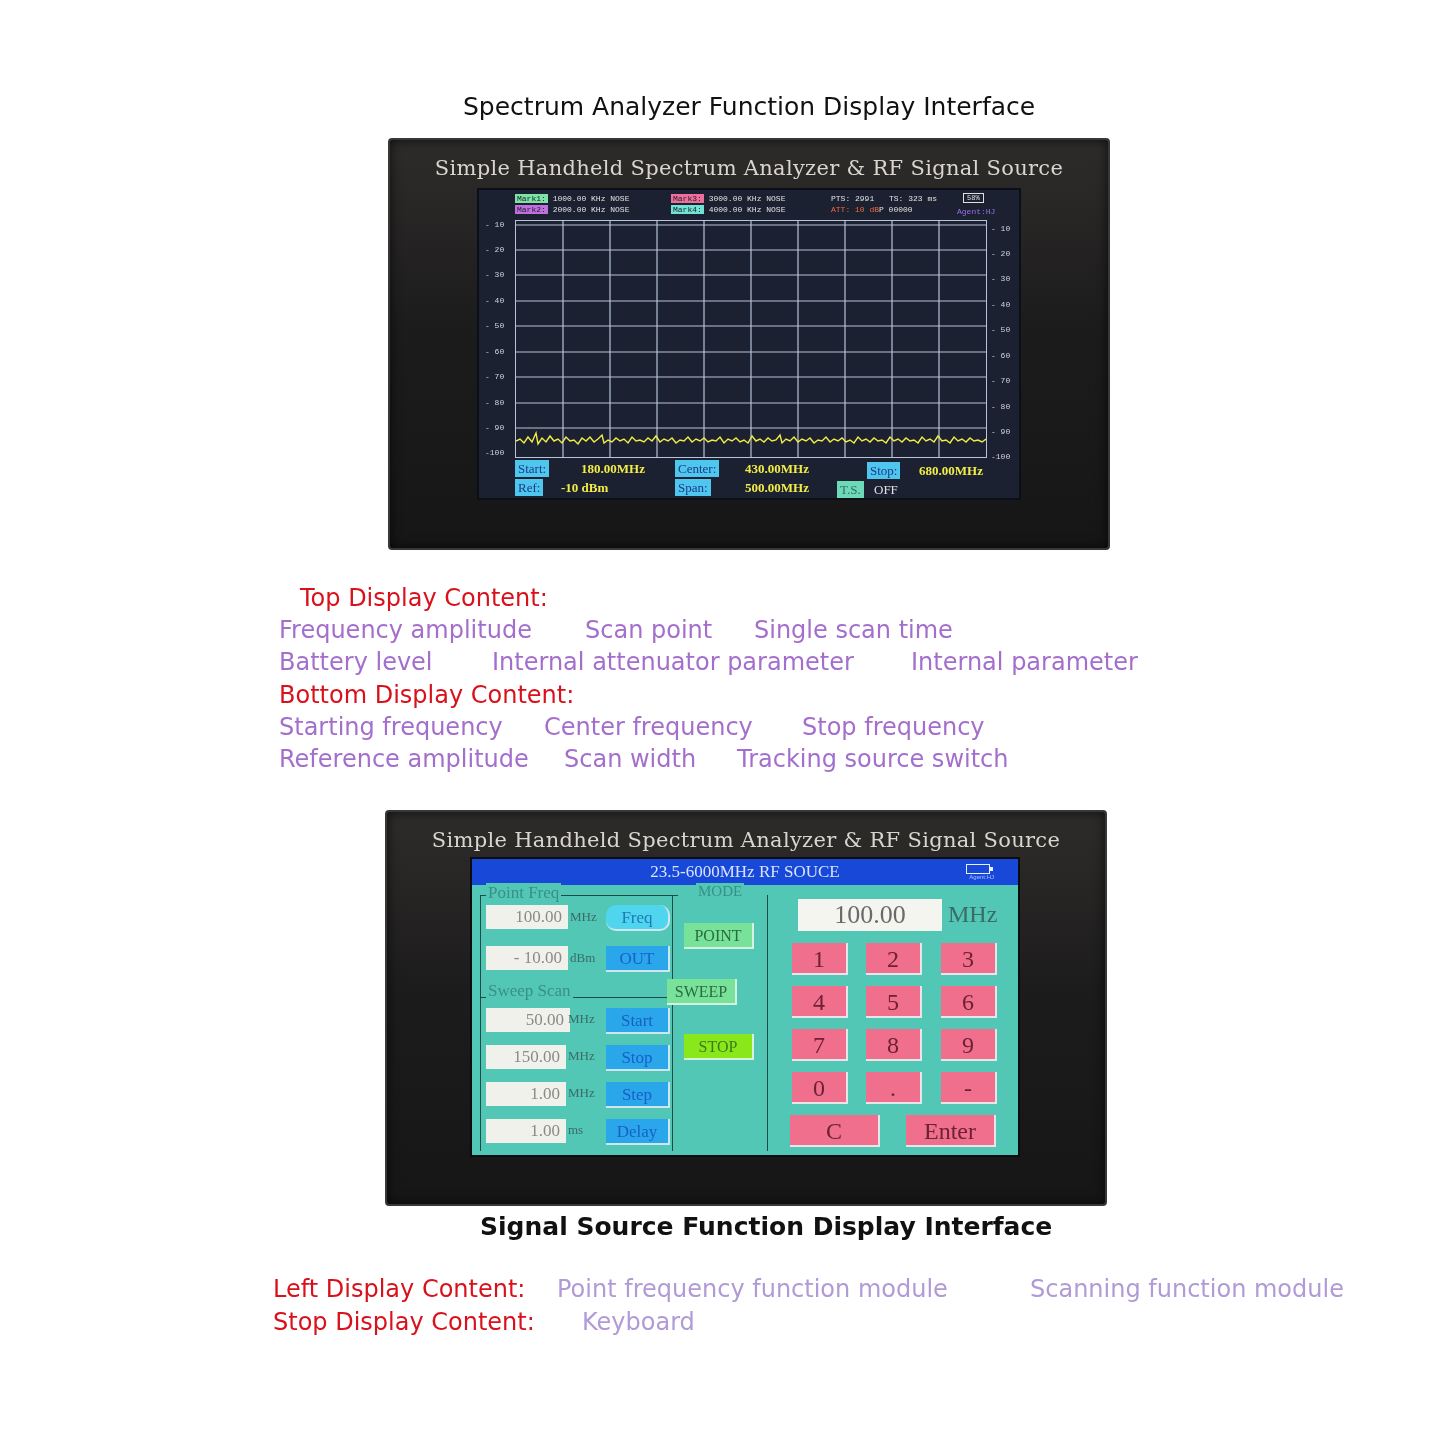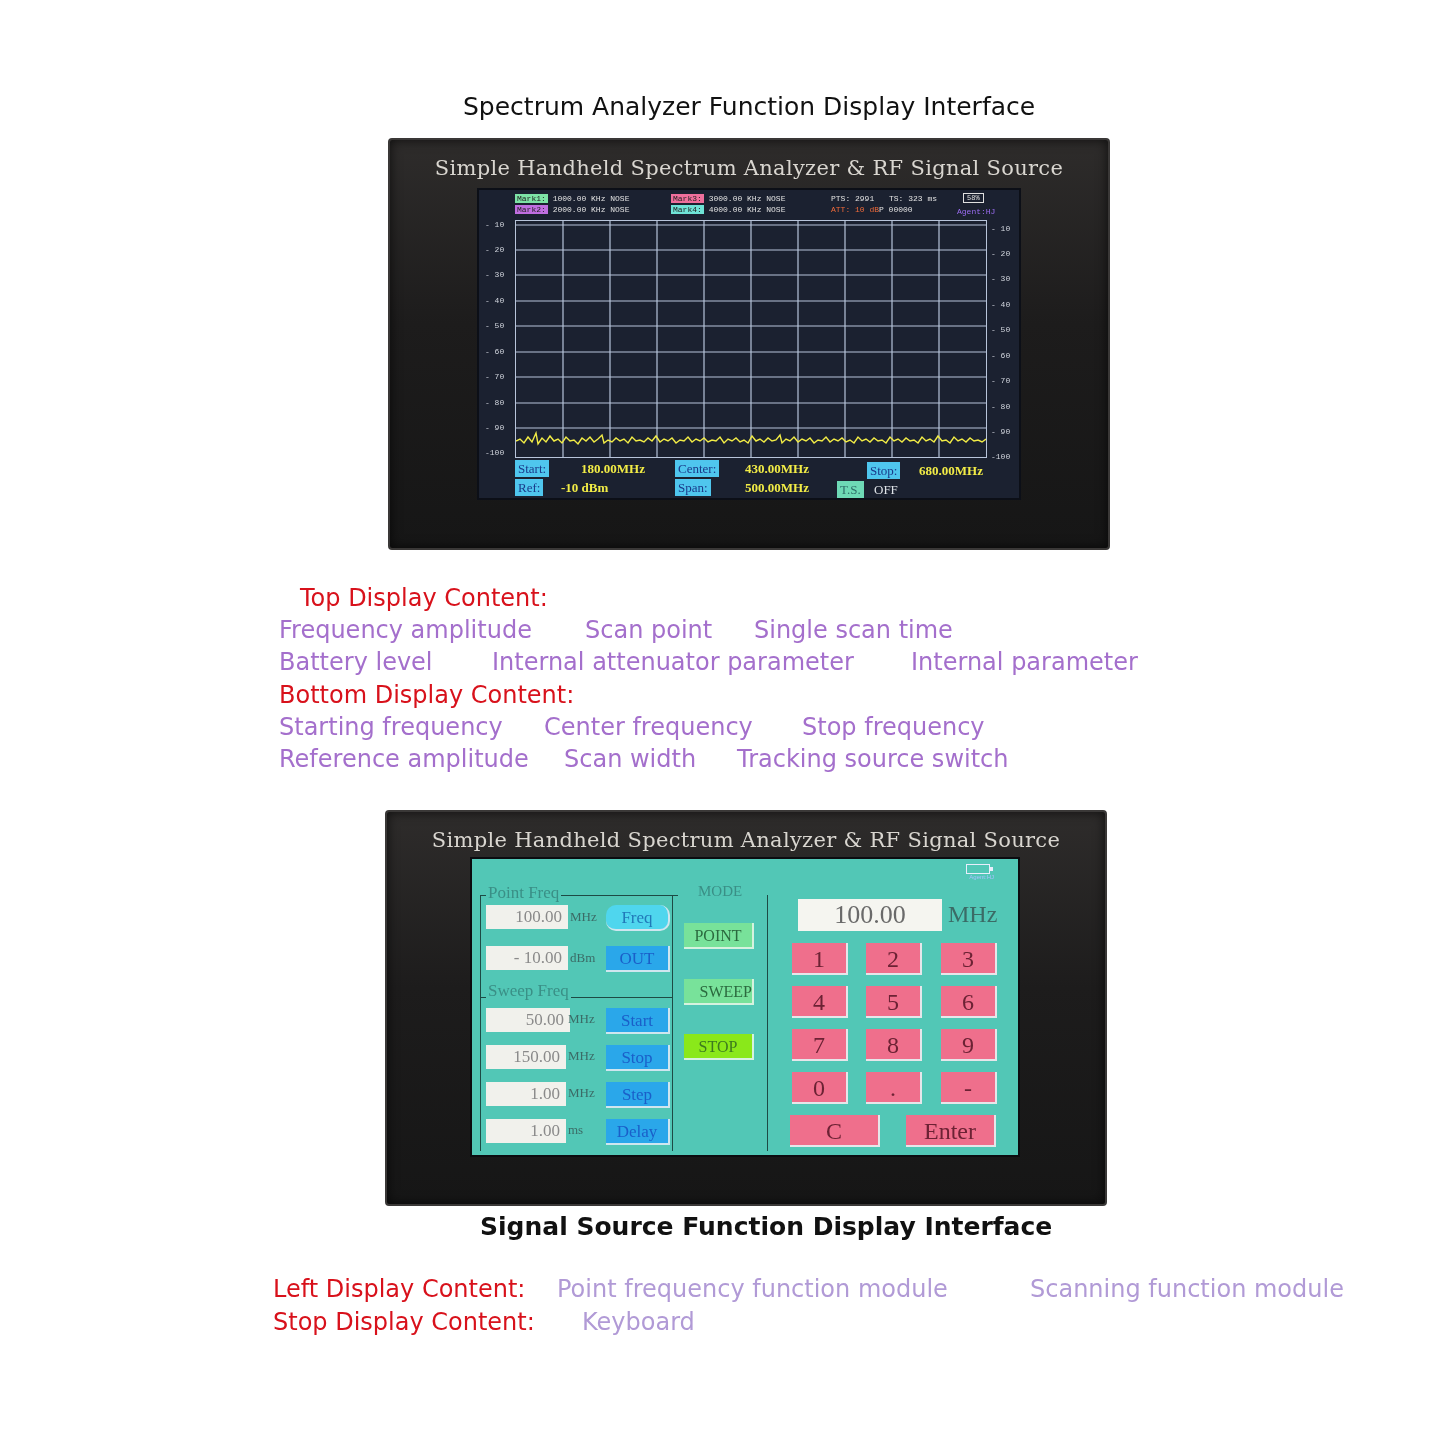--- a/index.html
+++ b/index.html
@@ -167,31 +167,32 @@
 <div class="note purple" style="left:802px; top:713px;">Stop frequency</div>
 <div class="note purple" style="left:279px; top:745px;">Reference amplitude</div>
 <div class="note purple" style="left:564px; top:745px;">Scan width</div>
 <div class="note purple" style="left:737px; top:745px;">Tracking source switch</div>
 
 <div class="case" style="left:385px; top:810px; width:722px; height:396px;">
   <div class="case-title" style="top:16px;">Simple Handheld Spectrum Analyzer &amp; RF Signal Source</div>
 </div>
 
 <div class="ss-screen">
+  <div class="ss-titlebar">23.5-6000MHz  RF SOUCE</div>
   <div class="ss-batt"></div>
   <div class="ss-batt-label">Agent:HJ</div>
 
   <div class="group-line" style="left:8px; top:36px; width:1px; height:256px;"></div>
   <div class="group-line" style="left:8px; top:36px; width:198px; height:1px;"></div>
   <div class="group-line" style="left:200px; top:36px; width:1px; height:256px;"></div>
   <div class="group-line" style="left:295px; top:36px; width:1px; height:256px;"></div>
   <div class="group-line" style="left:8px; top:138px; width:192px; height:1px;"></div>
   <div class="group-label" style="left:14px; top:24px;">Point Freq</div>
   <div class="group-label" style="left:224px; top:24px; font-size:15px;">MODE</div>
-  <div class="group-label" style="left:14px; top:122px;">Sweep Freq</div>
+  <div class="group-label" style="left:14px; top:122px;">Sweep Scan</div>
 
   <div class="ss-field" style="left:14px; top:46px; width:82px;">100.00</div>
   <div class="ss-unit" style="left:98px; top:50px;">MHz</div>
   <div class="ss-btn light" style="left:134px; top:46px; width:64px;">Freq</div>
 
   <div class="ss-field" style="left:14px; top:87px; width:82px;">- 10.00</div>
   <div class="ss-unit" style="left:98px; top:91px;">dBm</div>
   <div class="ss-btn" style="left:134px; top:87px; width:64px;">OUT</div>
 
   <div class="ss-field" style="left:14px; top:149px; width:84px;">50.00</div>
@@ -204,21 +205,21 @@
 
   <div class="ss-field" style="left:14px; top:223px; width:80px;">1.00</div>
   <div class="ss-unit" style="left:96px; top:226px;">MHz</div>
   <div class="ss-btn" style="left:134px; top:223px; width:64px;">Step</div>
 
   <div class="ss-field" style="left:14px; top:260px; width:80px;">1.00</div>
   <div class="ss-unit" style="left:96px; top:263px;">ms</div>
   <div class="ss-btn" style="left:134px; top:260px; width:64px;">Delay</div>
 
   <div class="mode-btn" style="left:212px; top:64px;">POINT</div>
-  <div class="mode-btn" style="left:212px; top:120px;text-align:right;">SWEEP</div>
+  <div class="mode-btn" style="left:195px; top:120px;">SWEEP</div>
   <div class="mode-btn active" style="left:212px; top:175px;">STOP</div>
 
   <div class="kp-display" style="left:326px; top:40px; width:144px;">100.00</div>
   <div class="ss-unit" style="left:476px; top:42px; font-size:24px;">MHz</div>
 
   <div class="key" style="left:320px; top:84px; width:56px;">1</div>
   <div class="key" style="left:394px; top:84px; width:56px;">2</div>
   <div class="key" style="left:469px; top:84px; width:56px;">3</div>
 
   <div class="key" style="left:320px; top:127px; width:56px;">4</div>

